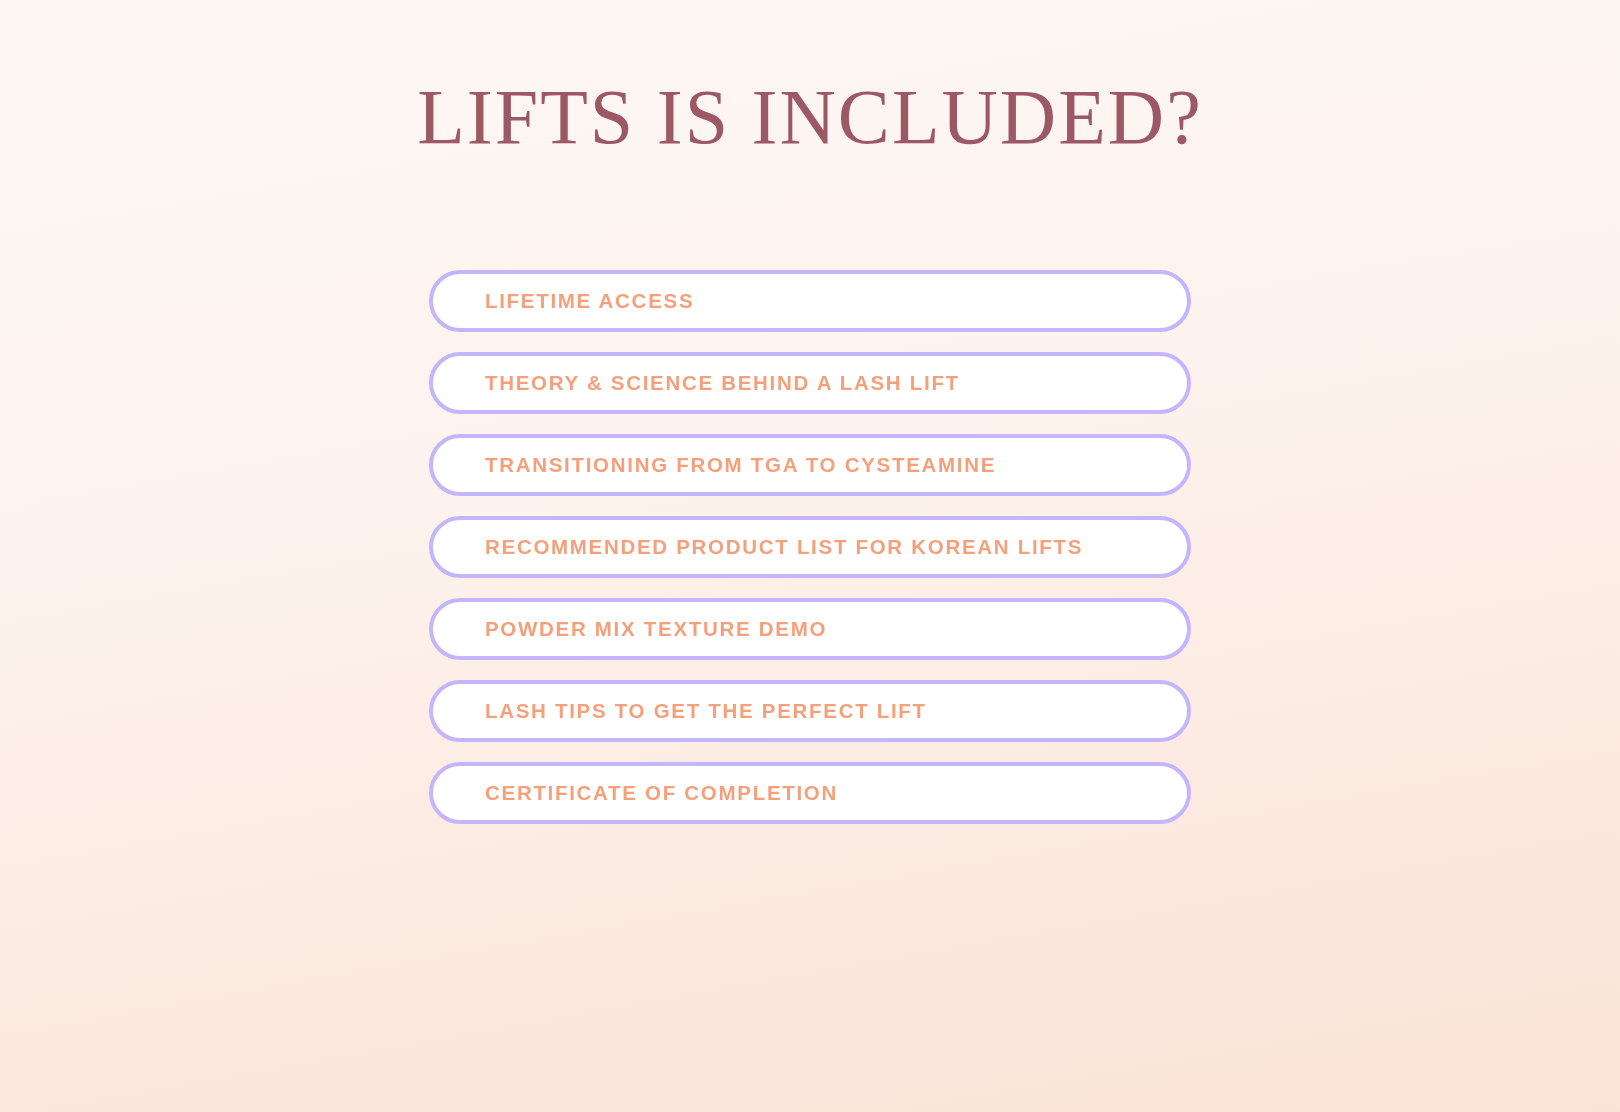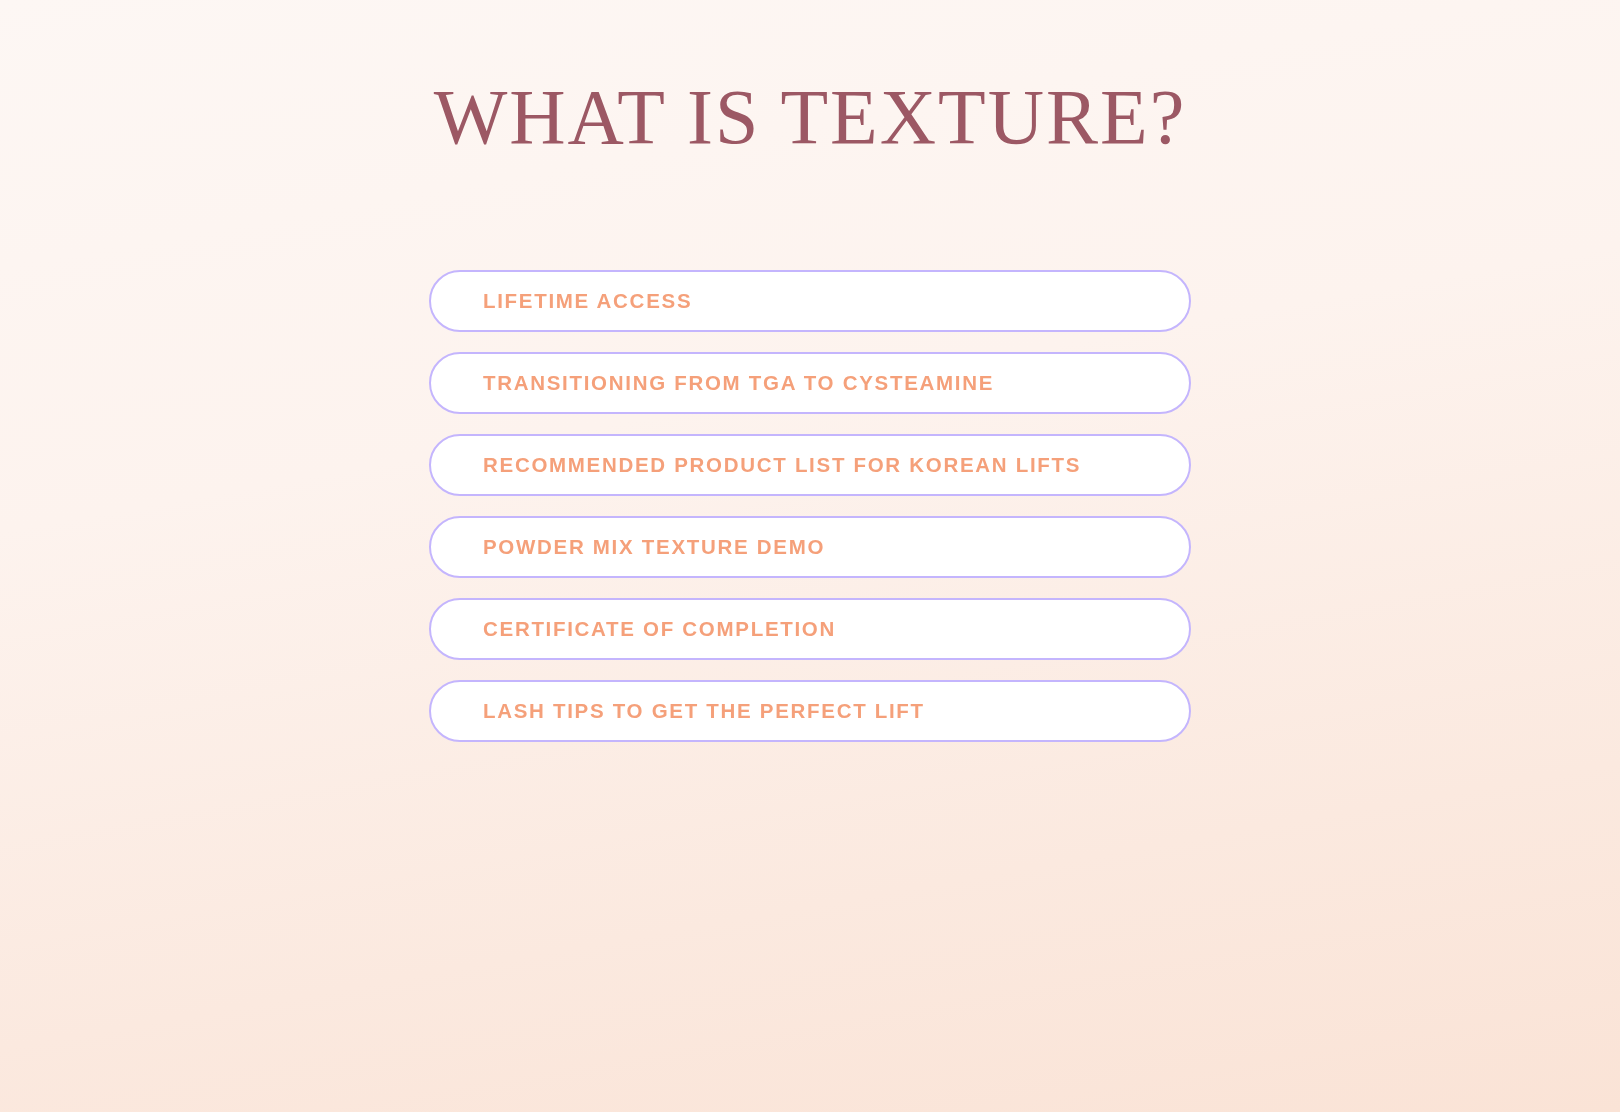--- a/index.html
+++ b/index.html
@@ -38,65 +38,68 @@
     display: flex;
     flex-direction: column;
     align-items: center;
     gap: 20px;
   }
   .pill {
     width: 762px;
     height: 62px;
     box-sizing: border-box;
     background: #ffffff;
-    border: 2px solid #c4b5fd;
+    border: 4px solid #c4b5fd;
     border-radius: 34px;
     display: flex;
     align-items: center;
     padding-left: 52px;
   }
   .pill-label {
     font-size: 20.5px;
     font-weight: bold;
     letter-spacing: 1.7px;
     color: #f5a07a;
     text-transform: uppercase;
     white-space: nowrap;
   }
 </style>
 </head>
 <body>
 
 <div class="page">
 
-  <h1 class="page-title">WHAT IS TEXTURE?</h1>
+  <h1 class="page-title">LIFTS IS INCLUDED?</h1>
 
   <div class="pill-list">
 
     <div class="pill">
       <span class="pill-label">LIFETIME ACCESS</span>
     </div>
 
 
+    <div class="pill">
+      <span class="pill-label">THEORY &amp; SCIENCE BEHIND A LASH LIFT</span>
+    </div>
 
     <div class="pill">
       <span class="pill-label">TRANSITIONING FROM TGA TO CYSTEAMINE</span>
     </div>
 
     <div class="pill">
       <span class="pill-label">RECOMMENDED PRODUCT LIST FOR KOREAN LIFTS</span>
     </div>
 
 
     <div class="pill">
       <span class="pill-label">POWDER MIX TEXTURE DEMO</span>
     </div>
 
     <div class="pill">
-      <span class="pill-label">CERTIFICATE OF COMPLETION</span>
+      <span class="pill-label">LASH TIPS TO GET THE PERFECT LIFT</span>
     </div>
 
     <div class="pill">
-      <span class="pill-label">LASH TIPS TO GET THE PERFECT LIFT</span>
+      <span class="pill-label">CERTIFICATE OF COMPLETION</span>
     </div>
 
   </div>
 </div>
 
 </body></html>

